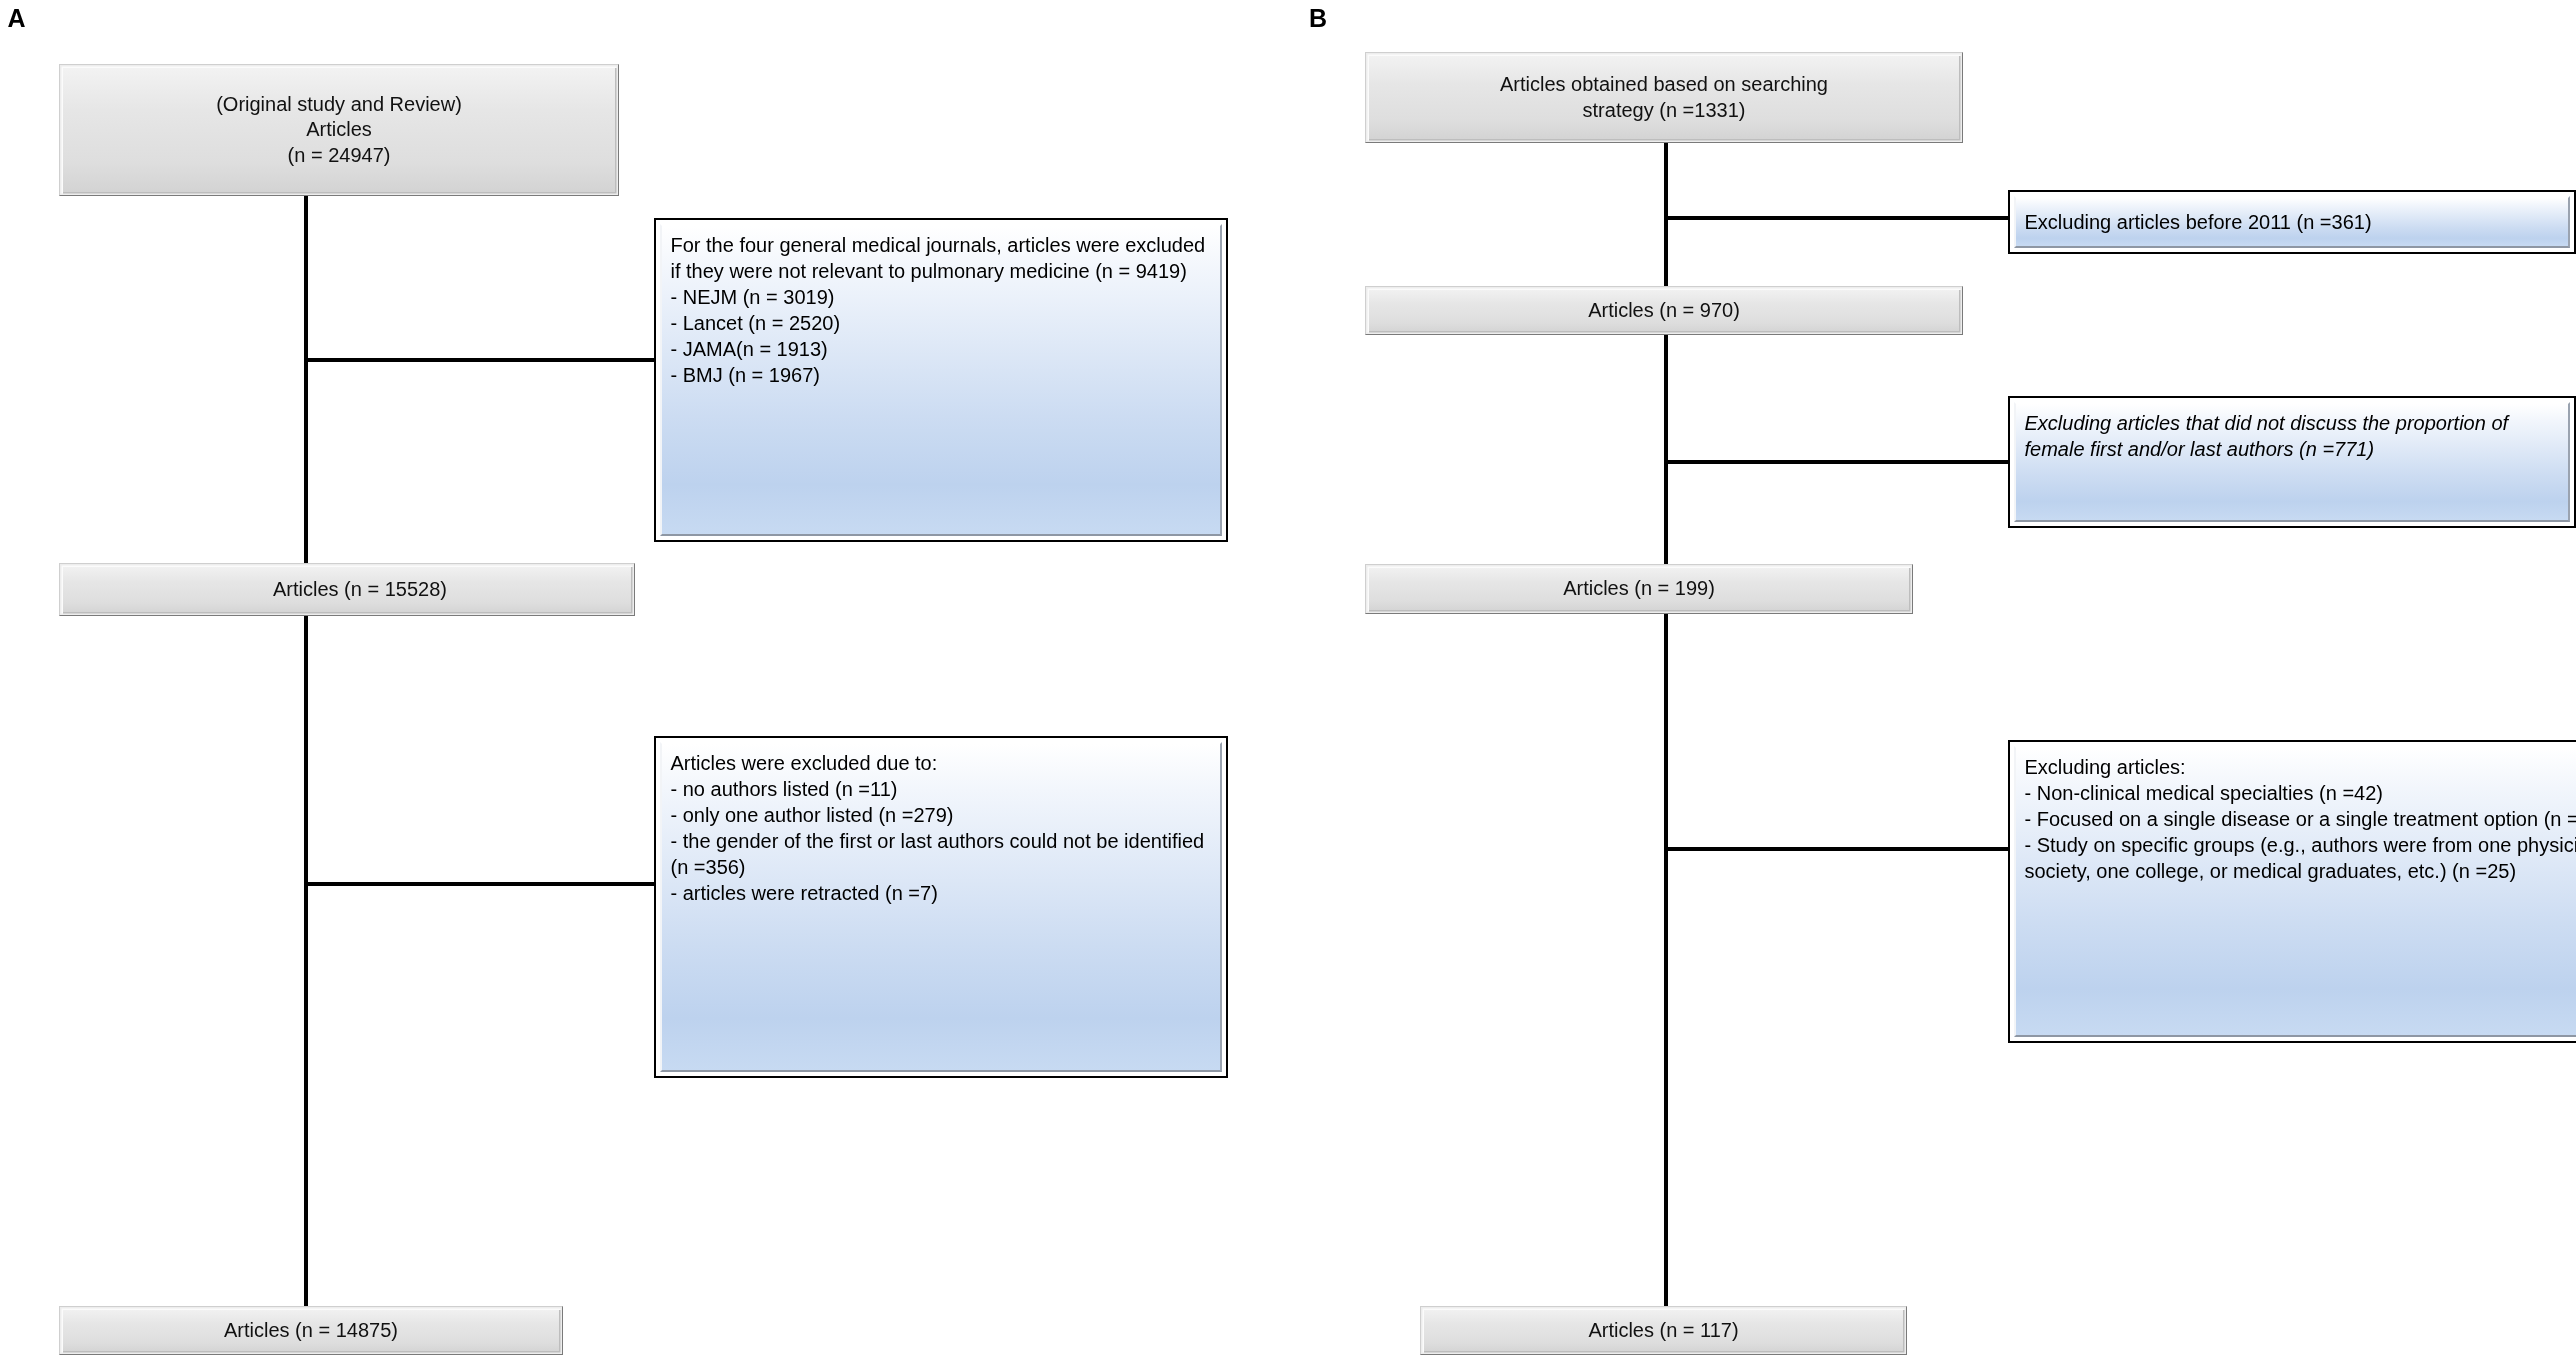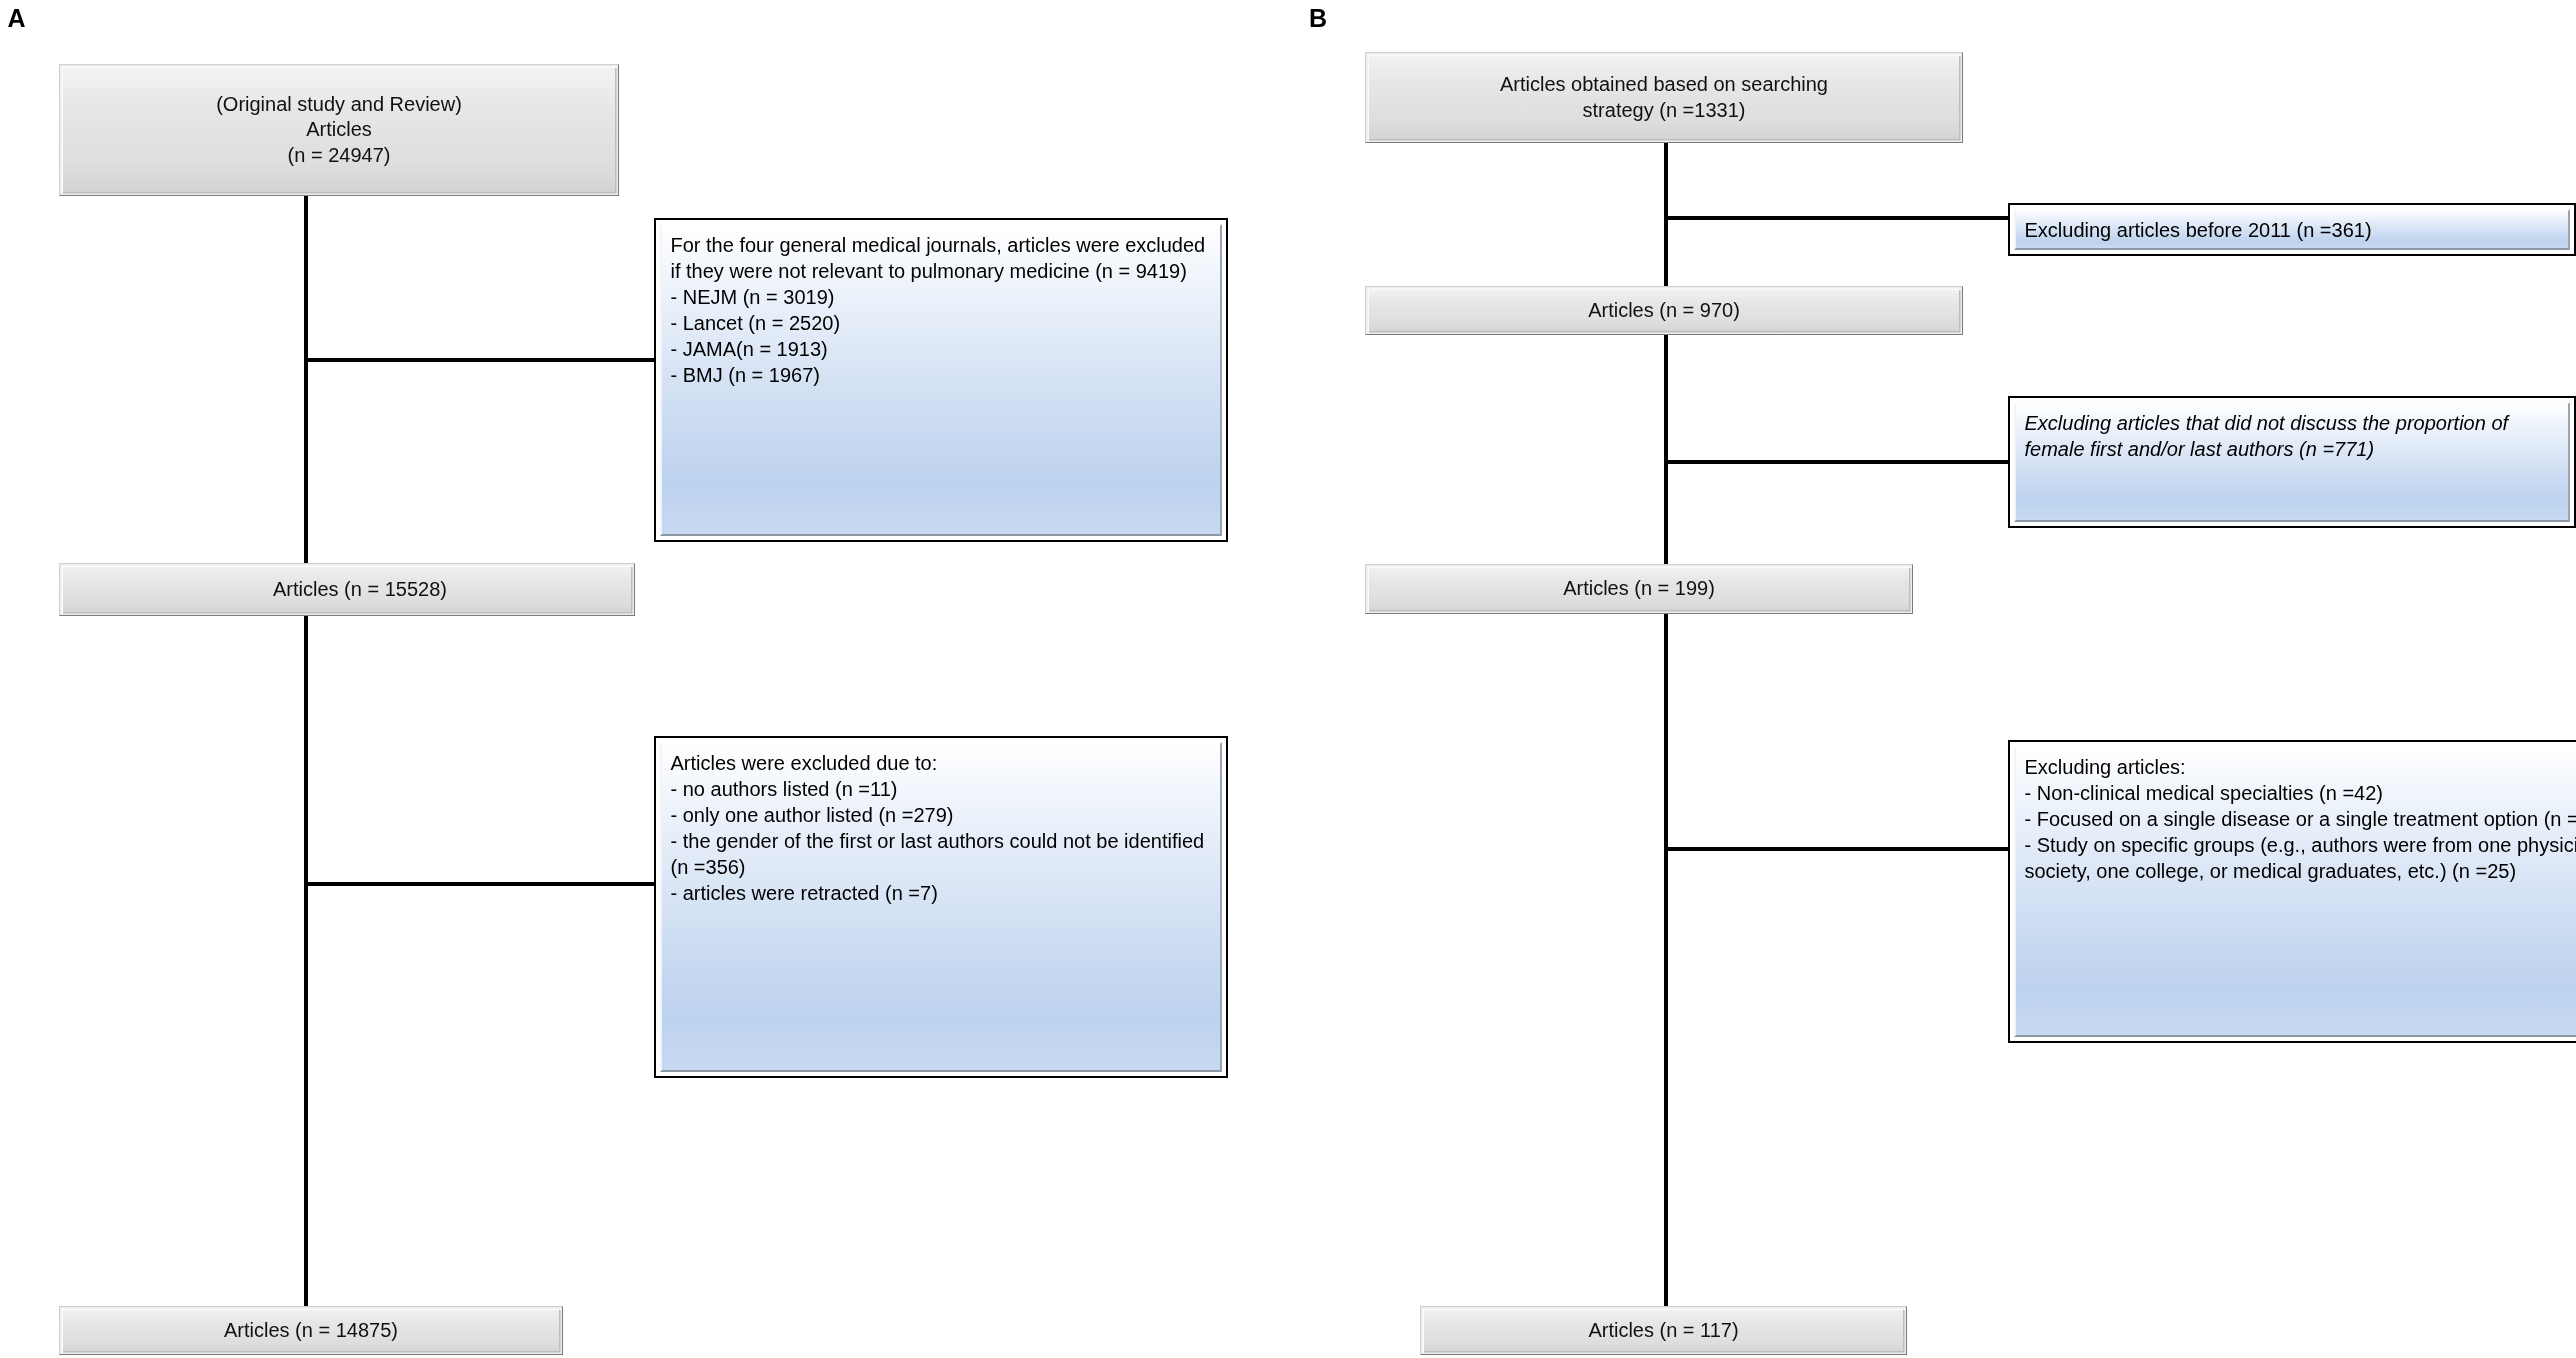--- a/index.html
+++ b/index.html
@@ -156,21 +156,21 @@
 
   <div class="line-h" style="left:1664px; top:460px; width:346px;"></div>
 
   <div class="line-h" style="left:1664px; top:847px; width:346px;"></div>
 
   <div class="node grey" style="left:1365px; top:52px; width:598px; height:91px;">
     <div class="node-text" style="white-space:pre-line;">Articles obtained based on searching
 strategy (n =1331)</div>
   </div>
 
-  <div class="node blue centered" style="left:2008px; top:203px; width:568px; height:53px;">
+  <div class="node blue centered" style="left:2008px; top:190px; width:568px; height:64px;">
     <div class="bevel">
       <div class="node-text">Excluding articles before 2011 (n =361)</div>
     </div>
   </div>
 
   <div class="node grey" style="left:1365px; top:286px; width:598px; height:49px;">
     <div class="node-text">Articles (n = 970)</div>
   </div>
 
   <div class="node blue" style="left:2008px; top:396px; width:568px; height:132px;font-style:italic;">

